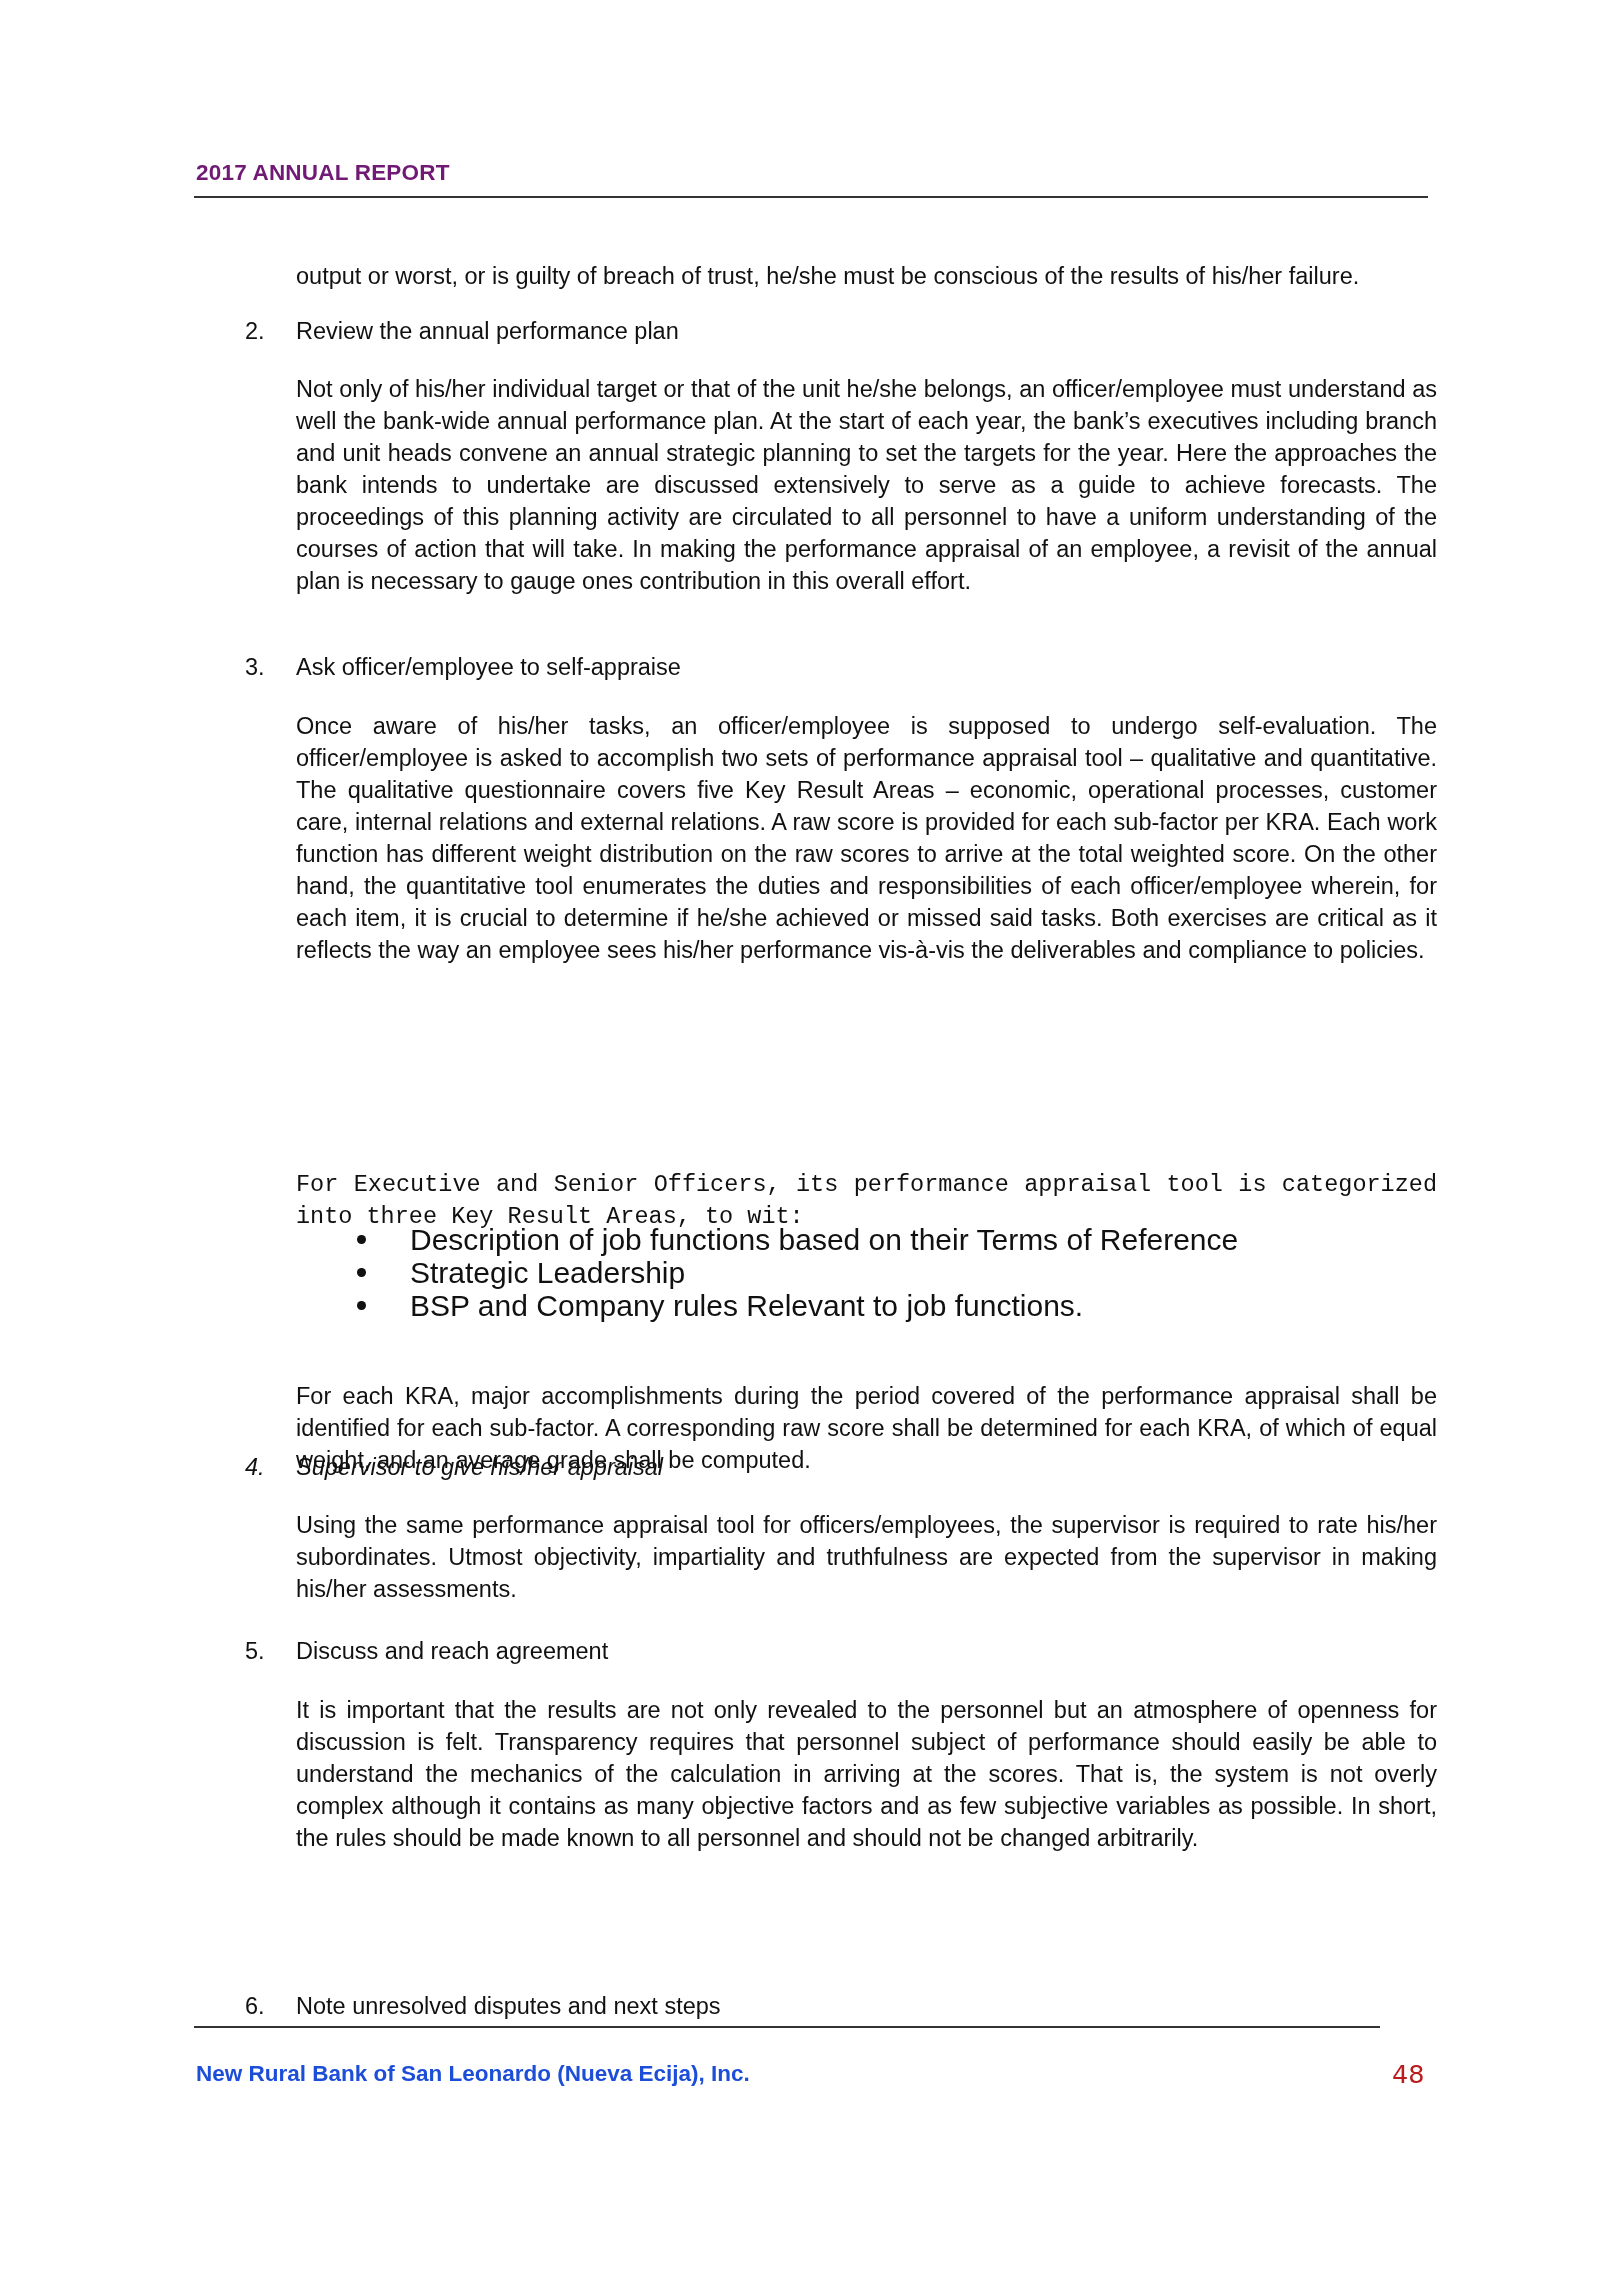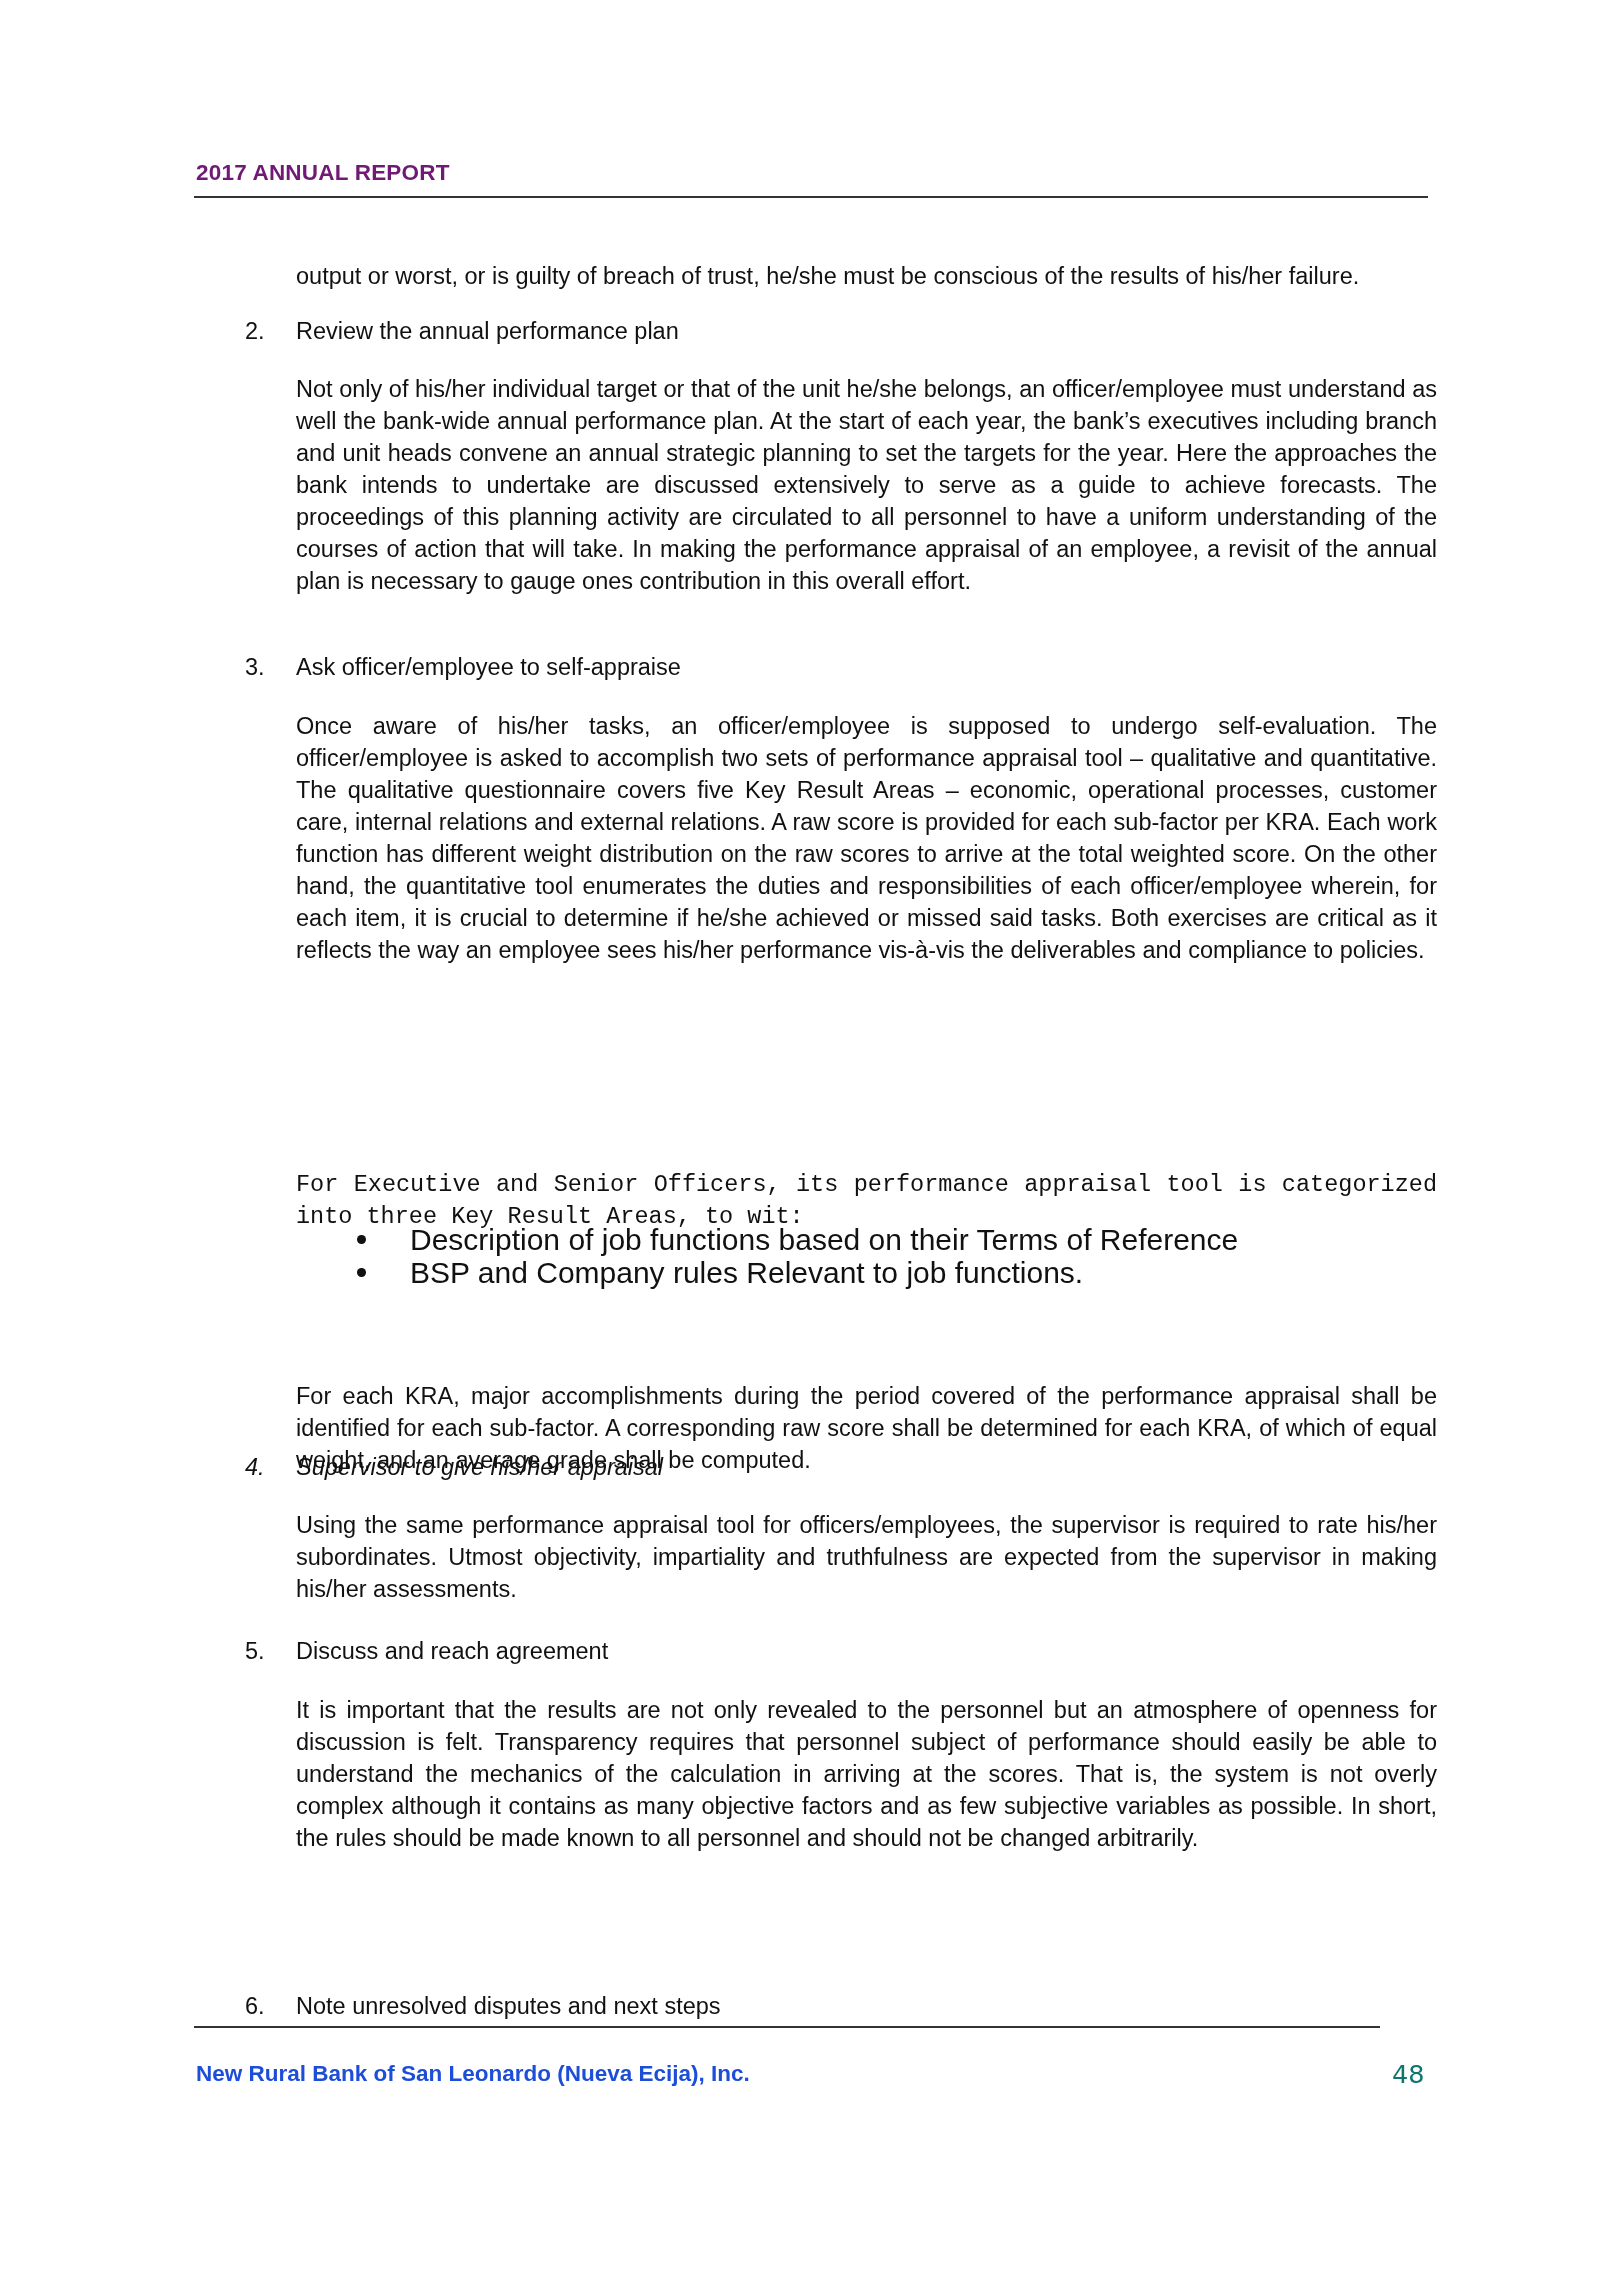--- a/index.html
+++ b/index.html
@@ -11,21 +11,21 @@
   .blk { position: absolute; left: 296px; width: 1141px; font-size: 23.5px; line-height: 32px;
          text-align: justify; text-align-last: left; }
   .item { position: absolute; left: 245px; font-size: 23.5px; line-height: 31px; }
   .item .num { display: inline-block; width: 51px; }
   .bullets { position: absolute; left: 296px; width: 1078px; margin: 16px; padding: 0; list-style: none;
              font-size: 30px; line-height: 33px; }
   .bullets li { position: relative; padding-left: 98px; }
   .bullets li .dot { position: absolute; left: 45px; top: 11.8px; width: 8.8px; height: 8.8px; border-radius: 50%; background: #111; }
   .ftr-rule { position: absolute; left: 194px; top: 2026px; width: 1186px; height: 2px; background: #333; }
   .ftr-name { position: absolute; left: 196px; top: 2061px; font-size: 22.5px; font-weight: bold; color: #1d4ed8; }
-  .ftr-page { position: absolute; left: 1392px; top: 2059px; font-size: 25.5px; font-family: "DejaVu Sans", sans-serif; color: #0f766e; }
+  .ftr-page { position: absolute; left: 1392px; top: 2059px; font-size: 25.5px; font-family: "DejaVu Sans", sans-serif; color: #b91c1c; }
 </style>
 </head>
 <body>
 
 <div class="hdr-title">2017 ANNUAL REPORT</div>
 <div class="hdr-rule"></div>
 
 <div class="blk" style="top:236px;margin-top:24px;">output or worst, or is guilty of breach of trust, he/she must be conscious of the results of his/her failure.</div>
 
 <div class="item" style="top:316px;">
@@ -35,20 +35,21 @@
 
 <div class="item" style="top:652px;">
   <span class="num">3.</span><span>Ask officer/employee  to self-appraise</span>
 </div>
 <div class="blk" style="top:710px;">Once aware of his/her tasks, an officer/employee is supposed to undergo self-evaluation. The officer/employee is asked to accomplish two sets of performance appraisal tool – qualitative and quantitative. The qualitative questionnaire covers five Key Result Areas – economic, operational processes, customer care, internal relations and external relations. A raw score is provided for each sub-factor per KRA. Each work function has different weight distribution on the raw scores to arrive at the total weighted score. On the other hand, the quantitative tool enumerates the duties and responsibilities of each officer/employee wherein, for each item, it is crucial to determine if he/she achieved or missed said tasks. Both exercises are critical as it reflects the way an employee sees his/her performance vis-à-vis the deliverables and compliance to policies.</div>
 
 <div class="blk" style="top:1169px;font-family:Liberation Mono, monospace;">For Executive and Senior Officers, its performance appraisal tool is categorized into three Key Result Areas, to wit:</div>
 
 <ul class="bullets" style="top:1207px;">
   <li><span class="dot"></span><span>Description of job functions based on their Terms of Reference</span></li>
+  <li><span class="dot"></span><span>Strategic Leadership</span></li>
   <li><span class="dot"></span><span>BSP and Company rules Relevant to job functions.</span></li>
 </ul>
 
 <div class="blk" style="top:1380px;">For each KRA, major accomplishments during the period covered of the performance appraisal shall be identified for each sub-factor. A corresponding raw score shall be determined for each KRA, of which of equal weight, and an average grade shall be computed.</div>
 
 <div class="item" style="top:1452px;font-style:italic;">
   <span class="num">4.</span><span>Supervisor to give his/her appraisal</span>
 </div>
 <div class="blk" style="top:1509px;">Using the same performance appraisal tool for officers/employees, the supervisor is required to rate his/her subordinates. Utmost objectivity, impartiality and truthfulness are expected from the supervisor in making his/her assessments.</div>
 

